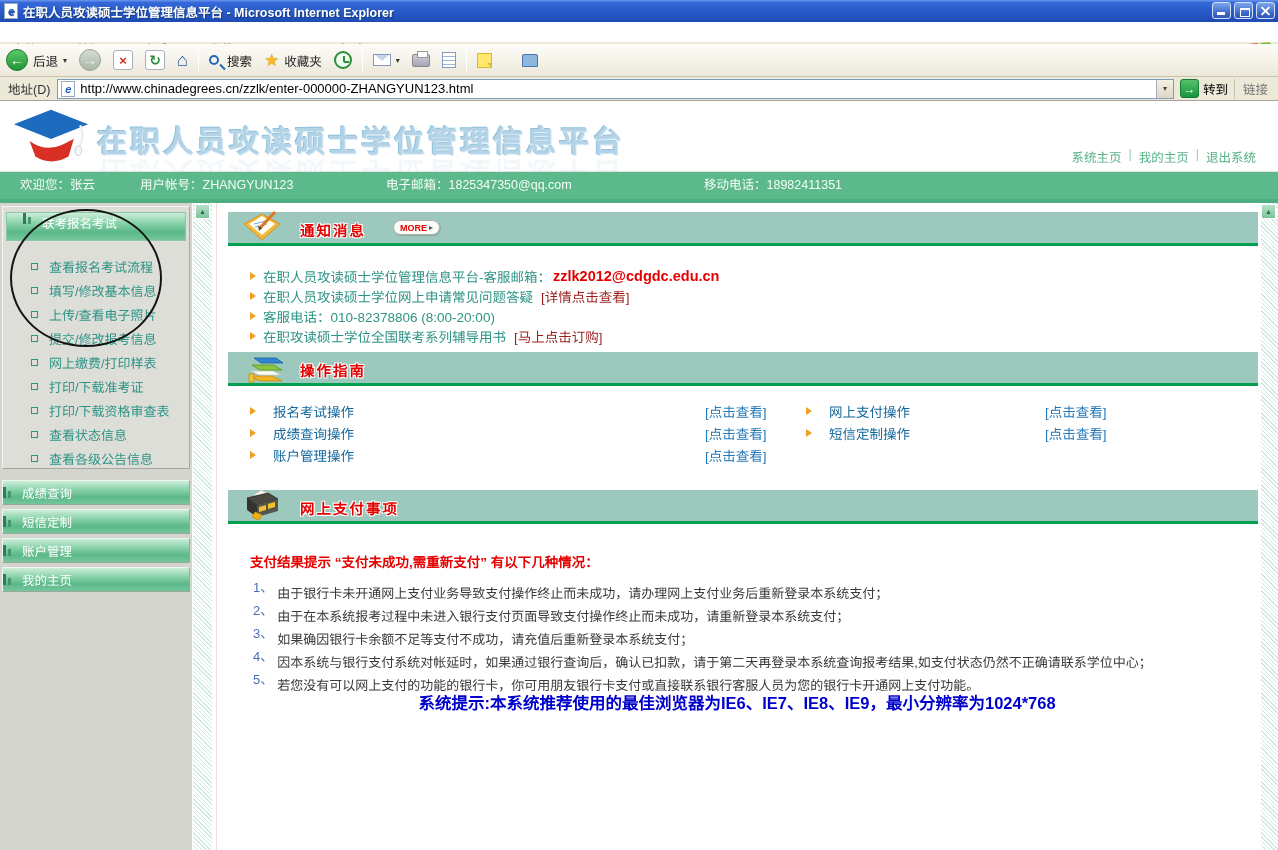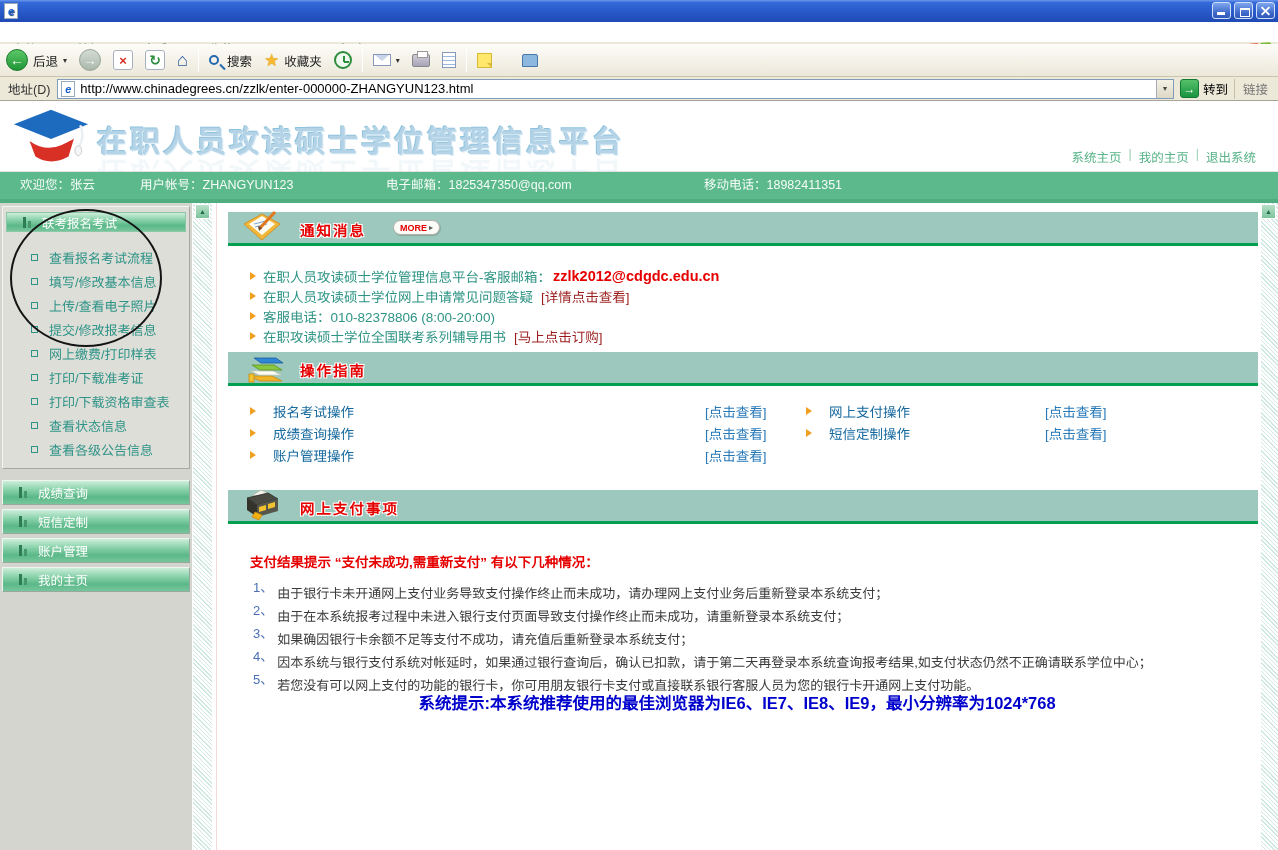--- a/index.html
+++ b/index.html
@@ -83,32 +83,32 @@
   .userbar { position:absolute; left:0; top:172px; width:1278px; height:27px; background:#5cb98c;
     color:#f6fcf8; font-size:12.5px; }
   .userbar span { position:absolute; line-height:27px; }
   .ub-welcome{left:20px;} .ub-account{left:140px;} .ub-email{left:386px;} .ub-mobile{left:704px;}
   .green-line { position:absolute; left:0; top:199px; width:1278px; height:4px; background:#4fae80; }
 
   
   .sidebar { position:absolute; left:0; top:203px; width:192px; height:647px; background:#d5d5cf; }
   .sb-group { position:absolute; left:2px; top:3px; width:188px; height:263px; background:#deded8;
     border:1px solid; border-color:#f4f4f0 #a8a8a0 #a8a8a0 #f4f4f0; }
-  .sb-header { margin:5px 3px 0 3px; height:20px; display:flex; align-items:center; padding-left:16px; gap:10px;
+  .sb-header { margin:5px 3px 0 3px; height:29px; display:flex; align-items:flex-start; padding-left:16px; gap:10px;
     background:linear-gradient(180deg,#cdeeda 0%,#8ed4ae 35%,#5bb888 70%,#76c69c 100%);
     border:1px solid #8cc8a8; color:#fff; font-size:12.5px; }
   .bars-icon { width:9px; height:11px; position:relative; }
   .bars-icon::before { content:""; position:absolute; left:0; bottom:0; width:3px; height:11px; background:#2e7c54; }
   .bars-icon::after  { content:""; position:absolute; left:5px; bottom:0; width:3px; height:7px; background:#46986c; }
   .sb-items { padding-top:13px; }
   .sb-item { height:24px; display:flex; align-items:center; padding-left:28px; cursor:pointer; }
   .cbsq { width:7px; height:7px; border:1px solid #2f9488; margin-right:11px; flex:none; }
   .sb-label { font-size:13px; color:#2f9488; white-space:nowrap; }
   .sb-sections { position:absolute; left:2px; top:277px; width:188px; }
-  .sb-bar { height:25px; margin-bottom:4px; display:flex; align-items:center; padding-left:16px; gap:10px;
+  .sb-bar { height:25px; margin-bottom:4px; display:flex; align-items:center; gap:10px;
     background:linear-gradient(180deg,#cdeeda 0%,#8ed4ae 35%,#5bb888 70%,#76c69c 100%);
     border:1px solid; border-color:#eef6f0 #98a89c #98a89c #eef6f0; color:#fff; font-size:12.5px; cursor:pointer; }
   .annotation-ellipse { position:absolute; left:10px; top:209px; width:152px; height:138px;
     border:2.5px solid #141414; border-radius:50%; pointer-events:none; z-index:6; }
 
   .dither { background:repeating-linear-gradient(45deg,#cfe8e2 0 1px,#ffffff 1px 3px); }
   .strip-left { position:absolute; left:193px; top:203px; width:19px; height:647px; }
   .strip-right { position:absolute; left:1261px; top:203px; width:17px; height:647px; }
   .scroll-btn { position:absolute; width:15px; height:15px; border:1px solid #fff;
     background:linear-gradient(180deg,#b8e0c8,#7cc49c); color:#1e6e4e; font-size:7px;
@@ -147,20 +147,21 @@
   .pay-num { font-size:13px; color:#4a6fb5; margin-right:4px; flex:none; }
   .pay-text { font-size:13px; color:#3a3a3a; white-space:nowrap;margin-top:12px; }
   .pay-tip { position:absolute; left:213px; top:690px; width:1048px; text-align:center;
     font-size:16.5px; font-weight:bold; color:#0000cc; }
 </style>
 <title>在职人员攻读硕士学位管理信息平台 - Microsoft Internet Explorer</title></head>
 <body>
 
 <div class="titlebar">
   <span class="ie-doc">e</span>
+  <span>在职人员攻读硕士学位管理信息平台 - Microsoft Internet Explorer</span>
   <div class="winbtns">
     <span class="wbtn wb-min"></span>
     <span class="wbtn wb-rest"></span>
     <span class="wbtn wb-close"></span>
   </div>
 </div>
 
 <div class="menubar">
   <span class="menu-item">文件(F)</span>
   <span class="menu-item">编辑(E)</span>

